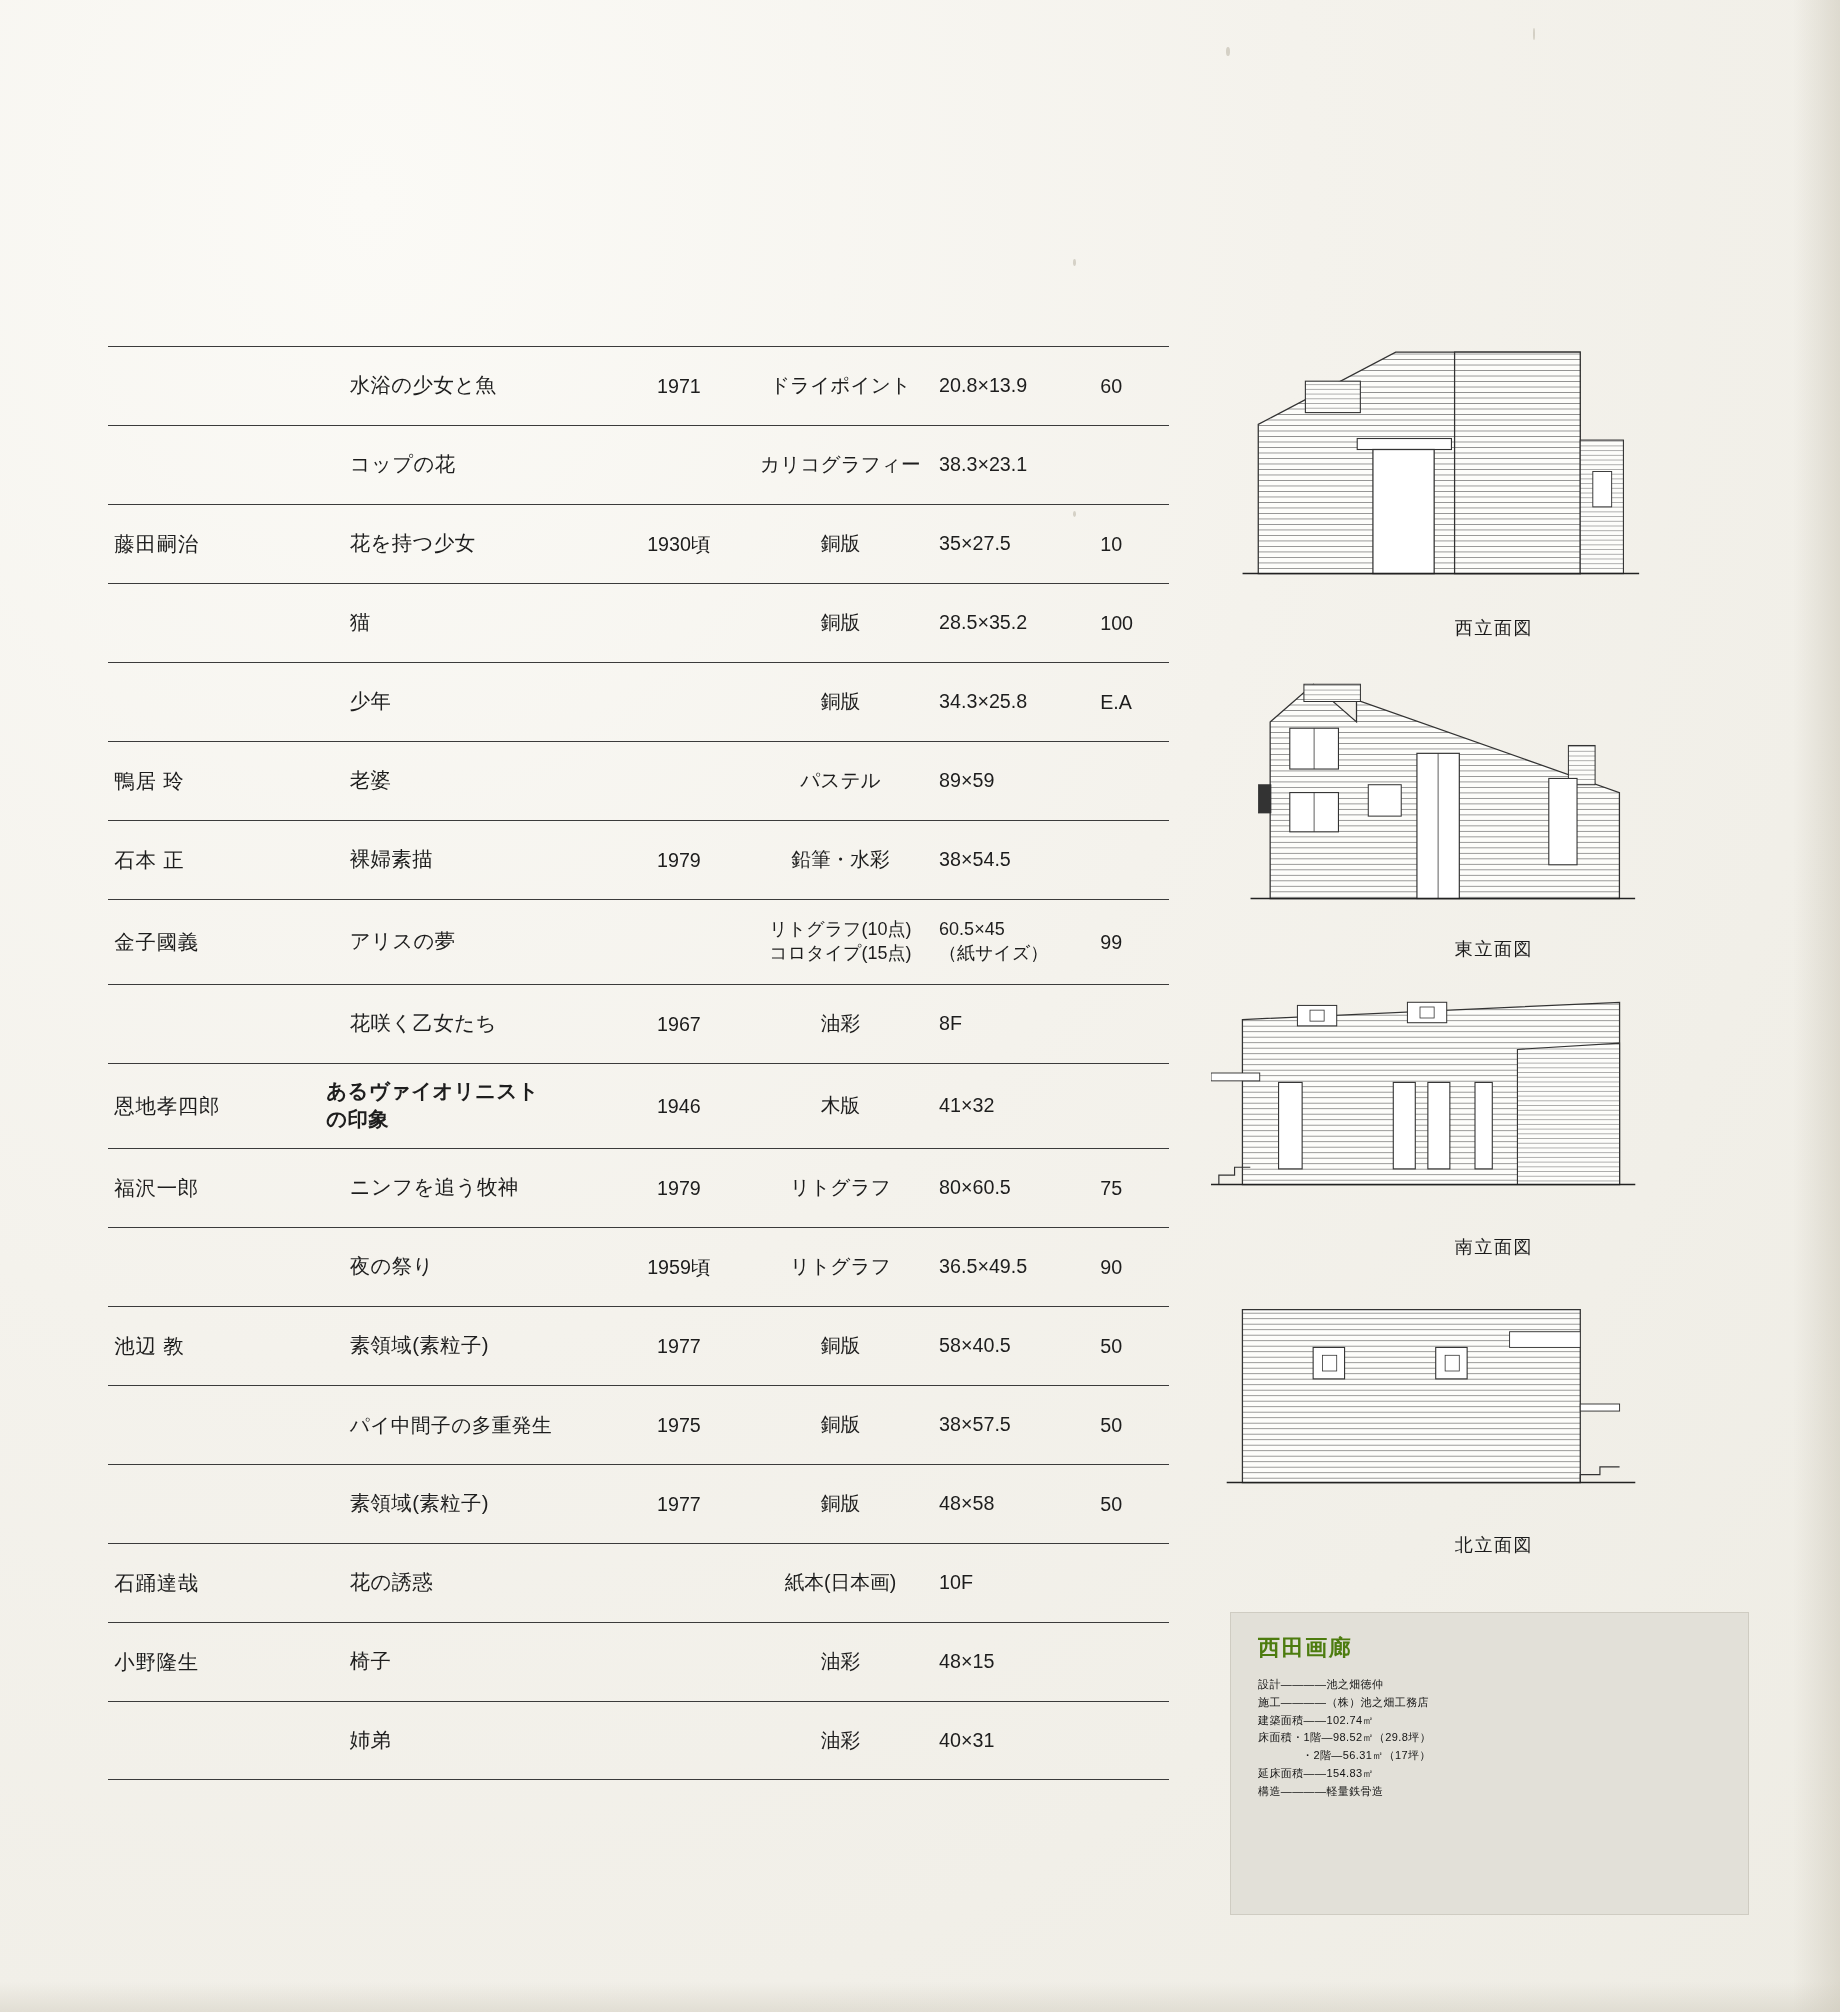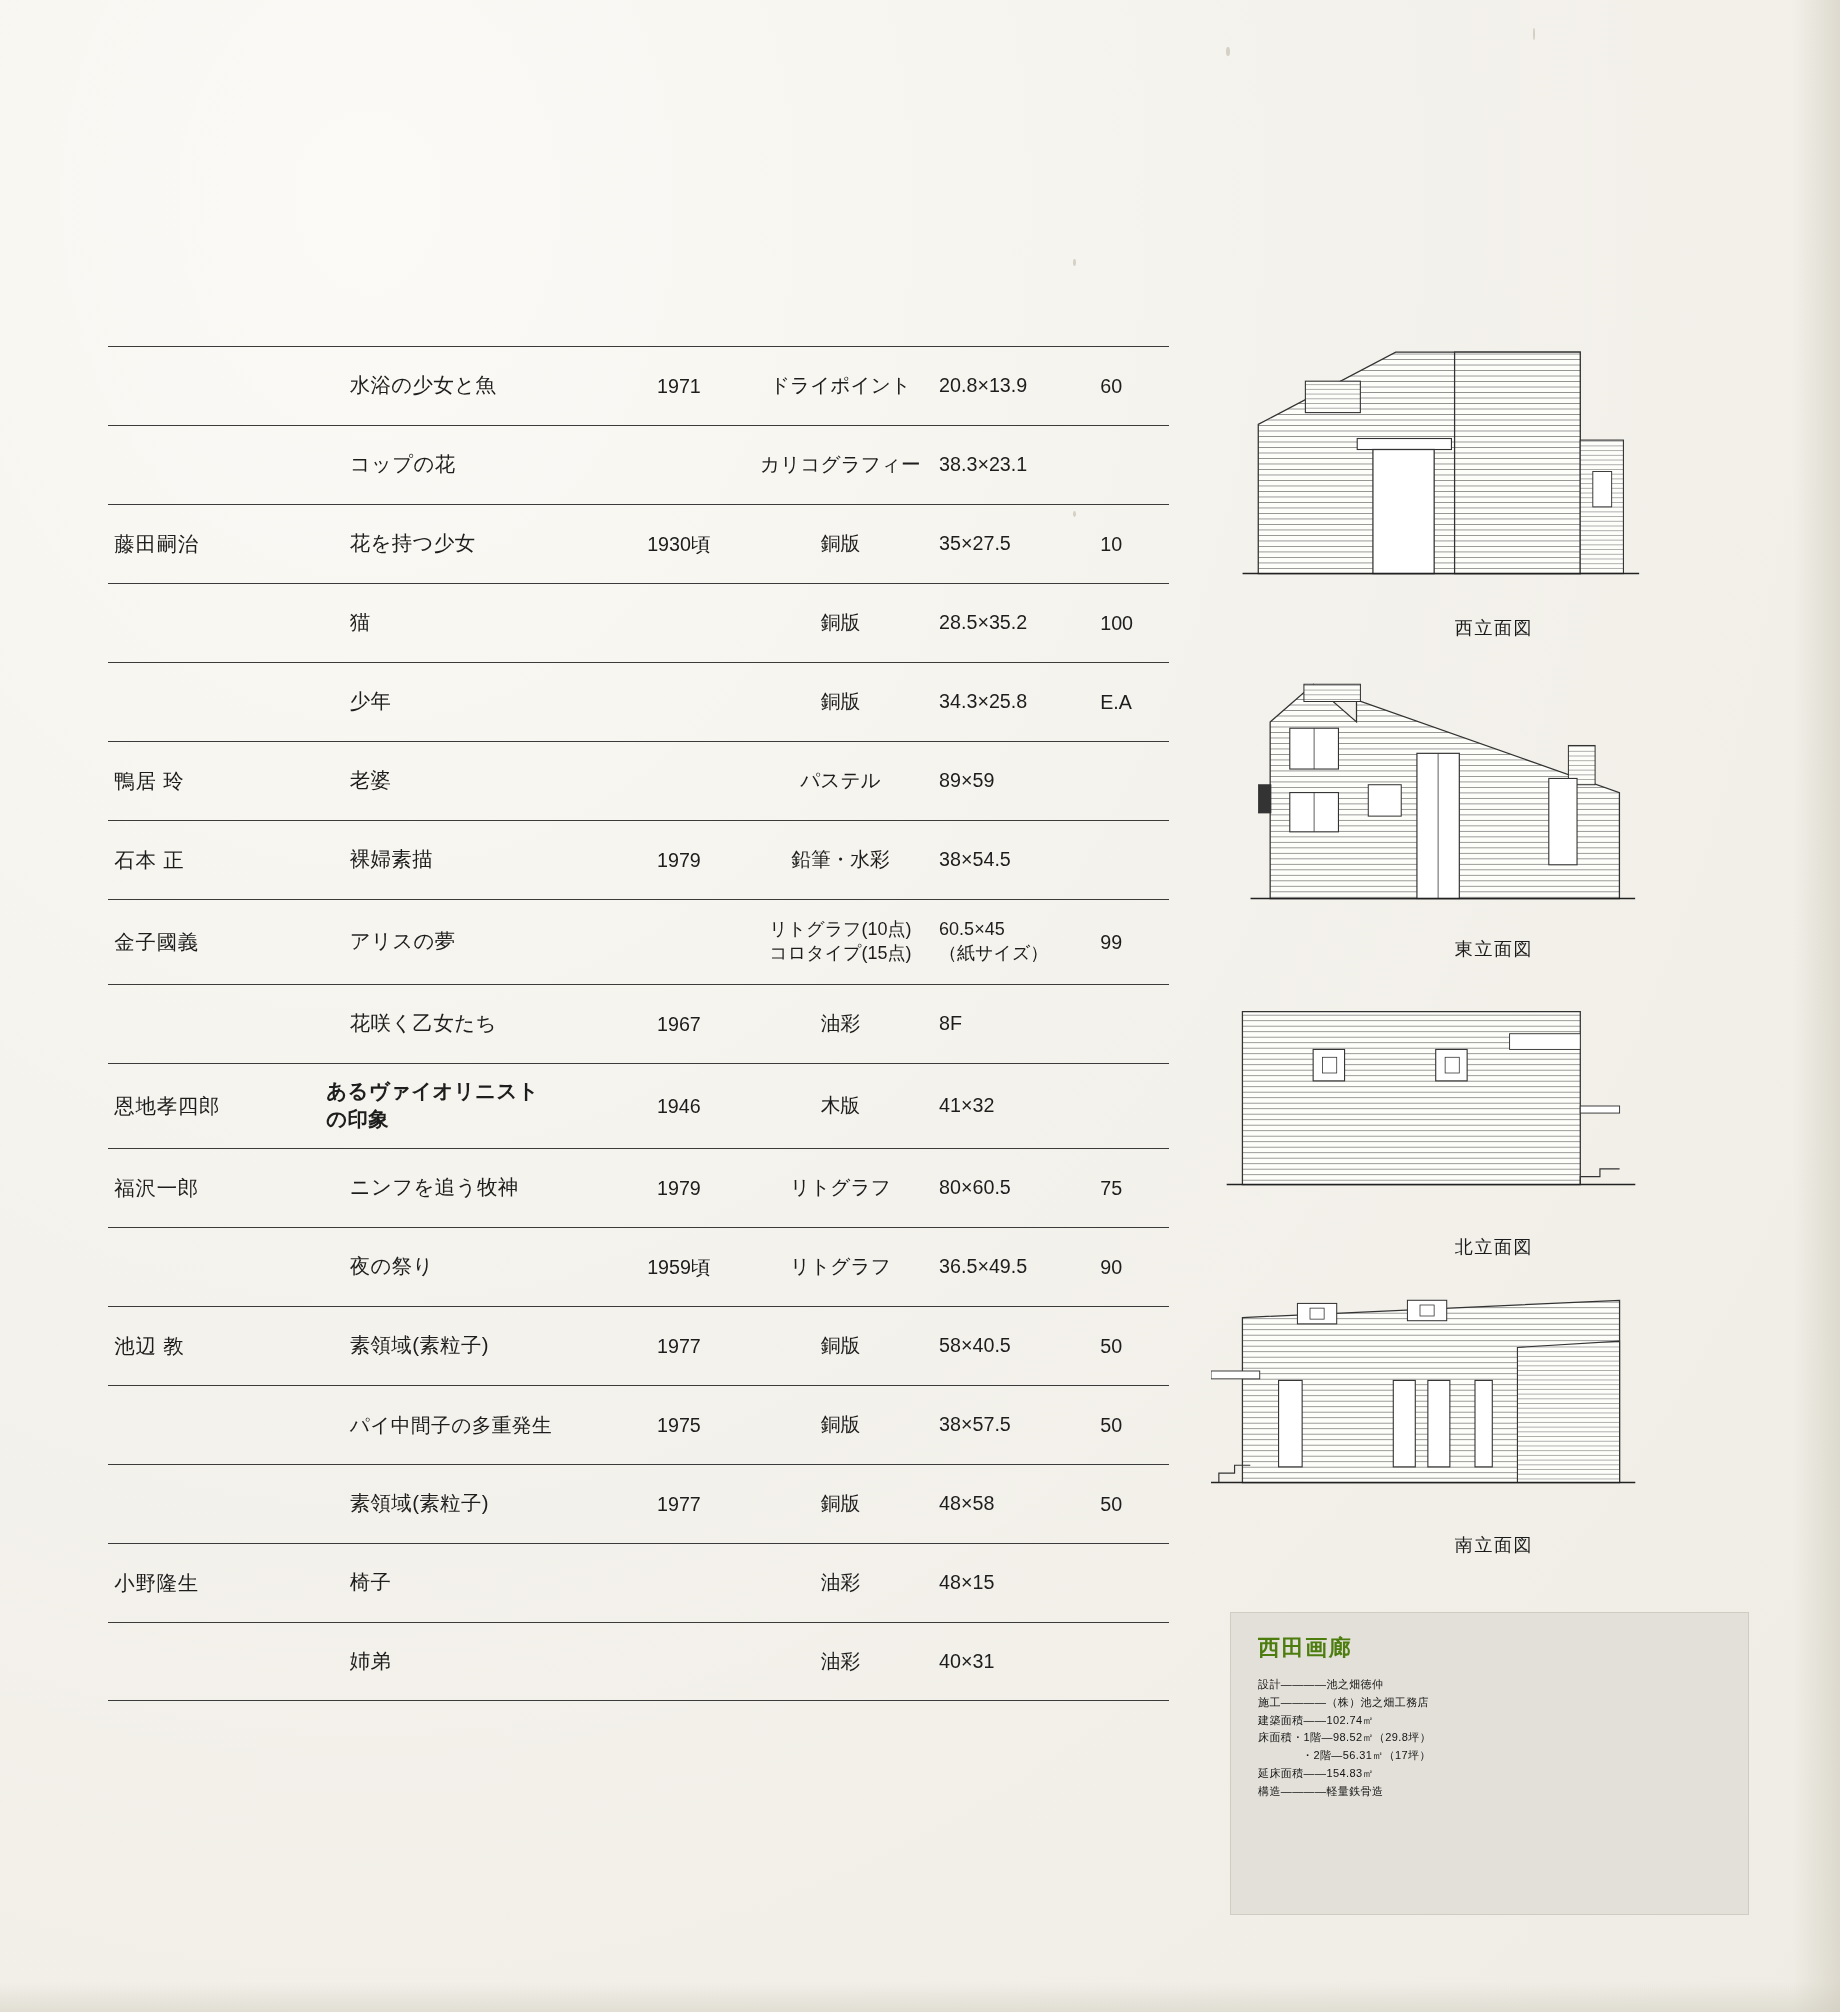--- a/index.html
+++ b/index.html
@@ -301,20 +301,28 @@
 
   <div class="row">
     <div class="c-artist"></div>
     <div class="c-title">素領域(素粒子)</div>
     <div class="c-year">1977</div>
     <div class="c-technique">銅版</div>
     <div class="c-size">48×58</div>
     <div class="c-price">50</div>
   </div>
 
+  <div class="row">
+    <div class="c-artist">石踊達哉</div>
+    <div class="c-title">花の誘惑</div>
+    <div class="c-year"></div>
+    <div class="c-technique">紙本(日本画)</div>
+    <div class="c-size">10F</div>
+    <div class="c-price"></div>
+  </div>
 
   <div class="row">
     <div class="c-artist">小野隆生</div>
     <div class="c-title">椅子</div>
     <div class="c-year"></div>
     <div class="c-technique">油彩</div>
     <div class="c-size">48×15</div>
     <div class="c-price"></div>
   </div>
 
@@ -381,59 +389,59 @@
       <line x1="289" y1="110" x2="289" y2="295" stroke="#333" stroke-width="1"></line>
       <rect x="430" y="142" width="36" height="110" fill="#fff" stroke="#333" stroke-width="1.4"></rect>
 
       <line x1="50" y1="295" x2="540" y2="295" stroke="#222" stroke-width="2"></line>
     </svg>
     <div class="elev-caption">東立面図</div>
   </div>
 
   <div class="elev-block">
     <svg class="draw" width="550" height="236" viewBox="0 0 700 300">
+      <polygon points="40,40 520,18 520,250 40,250" fill="url(#sid)" stroke="#333" stroke-width="1.6"></polygon>
+
+      <rect x="110" y="22" width="50" height="26" fill="#fff" stroke="#333" stroke-width="1.3"></rect>
+      <rect x="126" y="28" width="18" height="14" fill="#fff" stroke="#333" stroke-width="1"></rect>
+      <rect x="250" y="18" width="50" height="26" fill="#fff" stroke="#333" stroke-width="1.3"></rect>
+      <rect x="266" y="24" width="18" height="14" fill="#fff" stroke="#333" stroke-width="1"></rect>
+
+      <polygon points="390,78 520,70 520,250 390,250" fill="url(#sid2)" stroke="#333" stroke-width="1.4"></polygon>
+
+      <rect x="0" y="108" width="62" height="10" fill="#fff" stroke="#333" stroke-width="1.2"></rect>
+
+      <rect x="86" y="120" width="30" height="110" fill="#fff" stroke="#333" stroke-width="1.4"></rect>
+      <rect x="232" y="120" width="28" height="110" fill="#fff" stroke="#333" stroke-width="1.4"></rect>
+      <rect x="276" y="120" width="28" height="110" fill="#fff" stroke="#333" stroke-width="1.4"></rect>
+      <rect x="336" y="120" width="22" height="110" fill="#fff" stroke="#333" stroke-width="1.4"></rect>
+
+      <polyline points="10,250 10,238 30,238 30,228 50,228" fill="none" stroke="#333" stroke-width="1.5"></polyline>
+      <line x1="0" y1="250" x2="540" y2="250" stroke="#222" stroke-width="2"></line>
+    </svg>
+    <div class="elev-caption">南立面図</div>
+  </div>
+
+  <div class="elev-block">
+    <svg class="draw" width="550" height="236" viewBox="0 0 700 300">
       <polygon points="40,30 470,30 470,250 40,250" fill="url(#sid)" stroke="#333" stroke-width="1.6"></polygon>
 
       <rect x="380" y="58" width="90" height="20" fill="#fff" stroke="#333" stroke-width="1.2"></rect>
 
       <rect x="130" y="78" width="40" height="40" fill="#fff" stroke="#333" stroke-width="1.4"></rect>
       <rect x="142" y="88" width="18" height="20" fill="#fff" stroke="#333" stroke-width="1"></rect>
       <rect x="286" y="78" width="40" height="40" fill="#fff" stroke="#333" stroke-width="1.4"></rect>
       <rect x="298" y="88" width="18" height="20" fill="#fff" stroke="#333" stroke-width="1"></rect>
 
       <rect x="470" y="150" width="50" height="9" fill="#fff" stroke="#333" stroke-width="1.2"></rect>
 
       <polyline points="470,250 470,240 495,240 495,230 520,230" fill="none" stroke="#333" stroke-width="1.5"></polyline>
       <line x1="20" y1="250" x2="540" y2="250" stroke="#222" stroke-width="2"></line>
     </svg>
     <div class="elev-caption">北立面図</div>
-  </div>
-
-  <div class="elev-block">
-    <svg class="draw" width="550" height="236" viewBox="0 0 700 300">
-      <polygon points="40,40 520,18 520,250 40,250" fill="url(#sid)" stroke="#333" stroke-width="1.6"></polygon>
-
-      <rect x="110" y="22" width="50" height="26" fill="#fff" stroke="#333" stroke-width="1.3"></rect>
-      <rect x="126" y="28" width="18" height="14" fill="#fff" stroke="#333" stroke-width="1"></rect>
-      <rect x="250" y="18" width="50" height="26" fill="#fff" stroke="#333" stroke-width="1.3"></rect>
-      <rect x="266" y="24" width="18" height="14" fill="#fff" stroke="#333" stroke-width="1"></rect>
-
-      <polygon points="390,78 520,70 520,250 390,250" fill="url(#sid2)" stroke="#333" stroke-width="1.4"></polygon>
-
-      <rect x="0" y="108" width="62" height="10" fill="#fff" stroke="#333" stroke-width="1.2"></rect>
-
-      <rect x="86" y="120" width="30" height="110" fill="#fff" stroke="#333" stroke-width="1.4"></rect>
-      <rect x="232" y="120" width="28" height="110" fill="#fff" stroke="#333" stroke-width="1.4"></rect>
-      <rect x="276" y="120" width="28" height="110" fill="#fff" stroke="#333" stroke-width="1.4"></rect>
-      <rect x="336" y="120" width="22" height="110" fill="#fff" stroke="#333" stroke-width="1.4"></rect>
-
-      <polyline points="10,250 10,238 30,238 30,228 50,228" fill="none" stroke="#333" stroke-width="1.5"></polyline>
-      <line x1="0" y1="250" x2="540" y2="250" stroke="#222" stroke-width="2"></line>
-    </svg>
-    <div class="elev-caption">南立面図</div>
   </div>
 
 </div>
 
 <div id="gallery-info">
   <div class="gi-title">西田画廊</div>
   <div class="gi-row">設計————池之畑徳仲</div>
   <div class="gi-row">施工————（株）池之畑工務店</div>
   <div class="gi-row">建築面積——102.74㎡</div>
   <div class="gi-row">床面積・1階—98.52㎡（29.8坪）</div>

